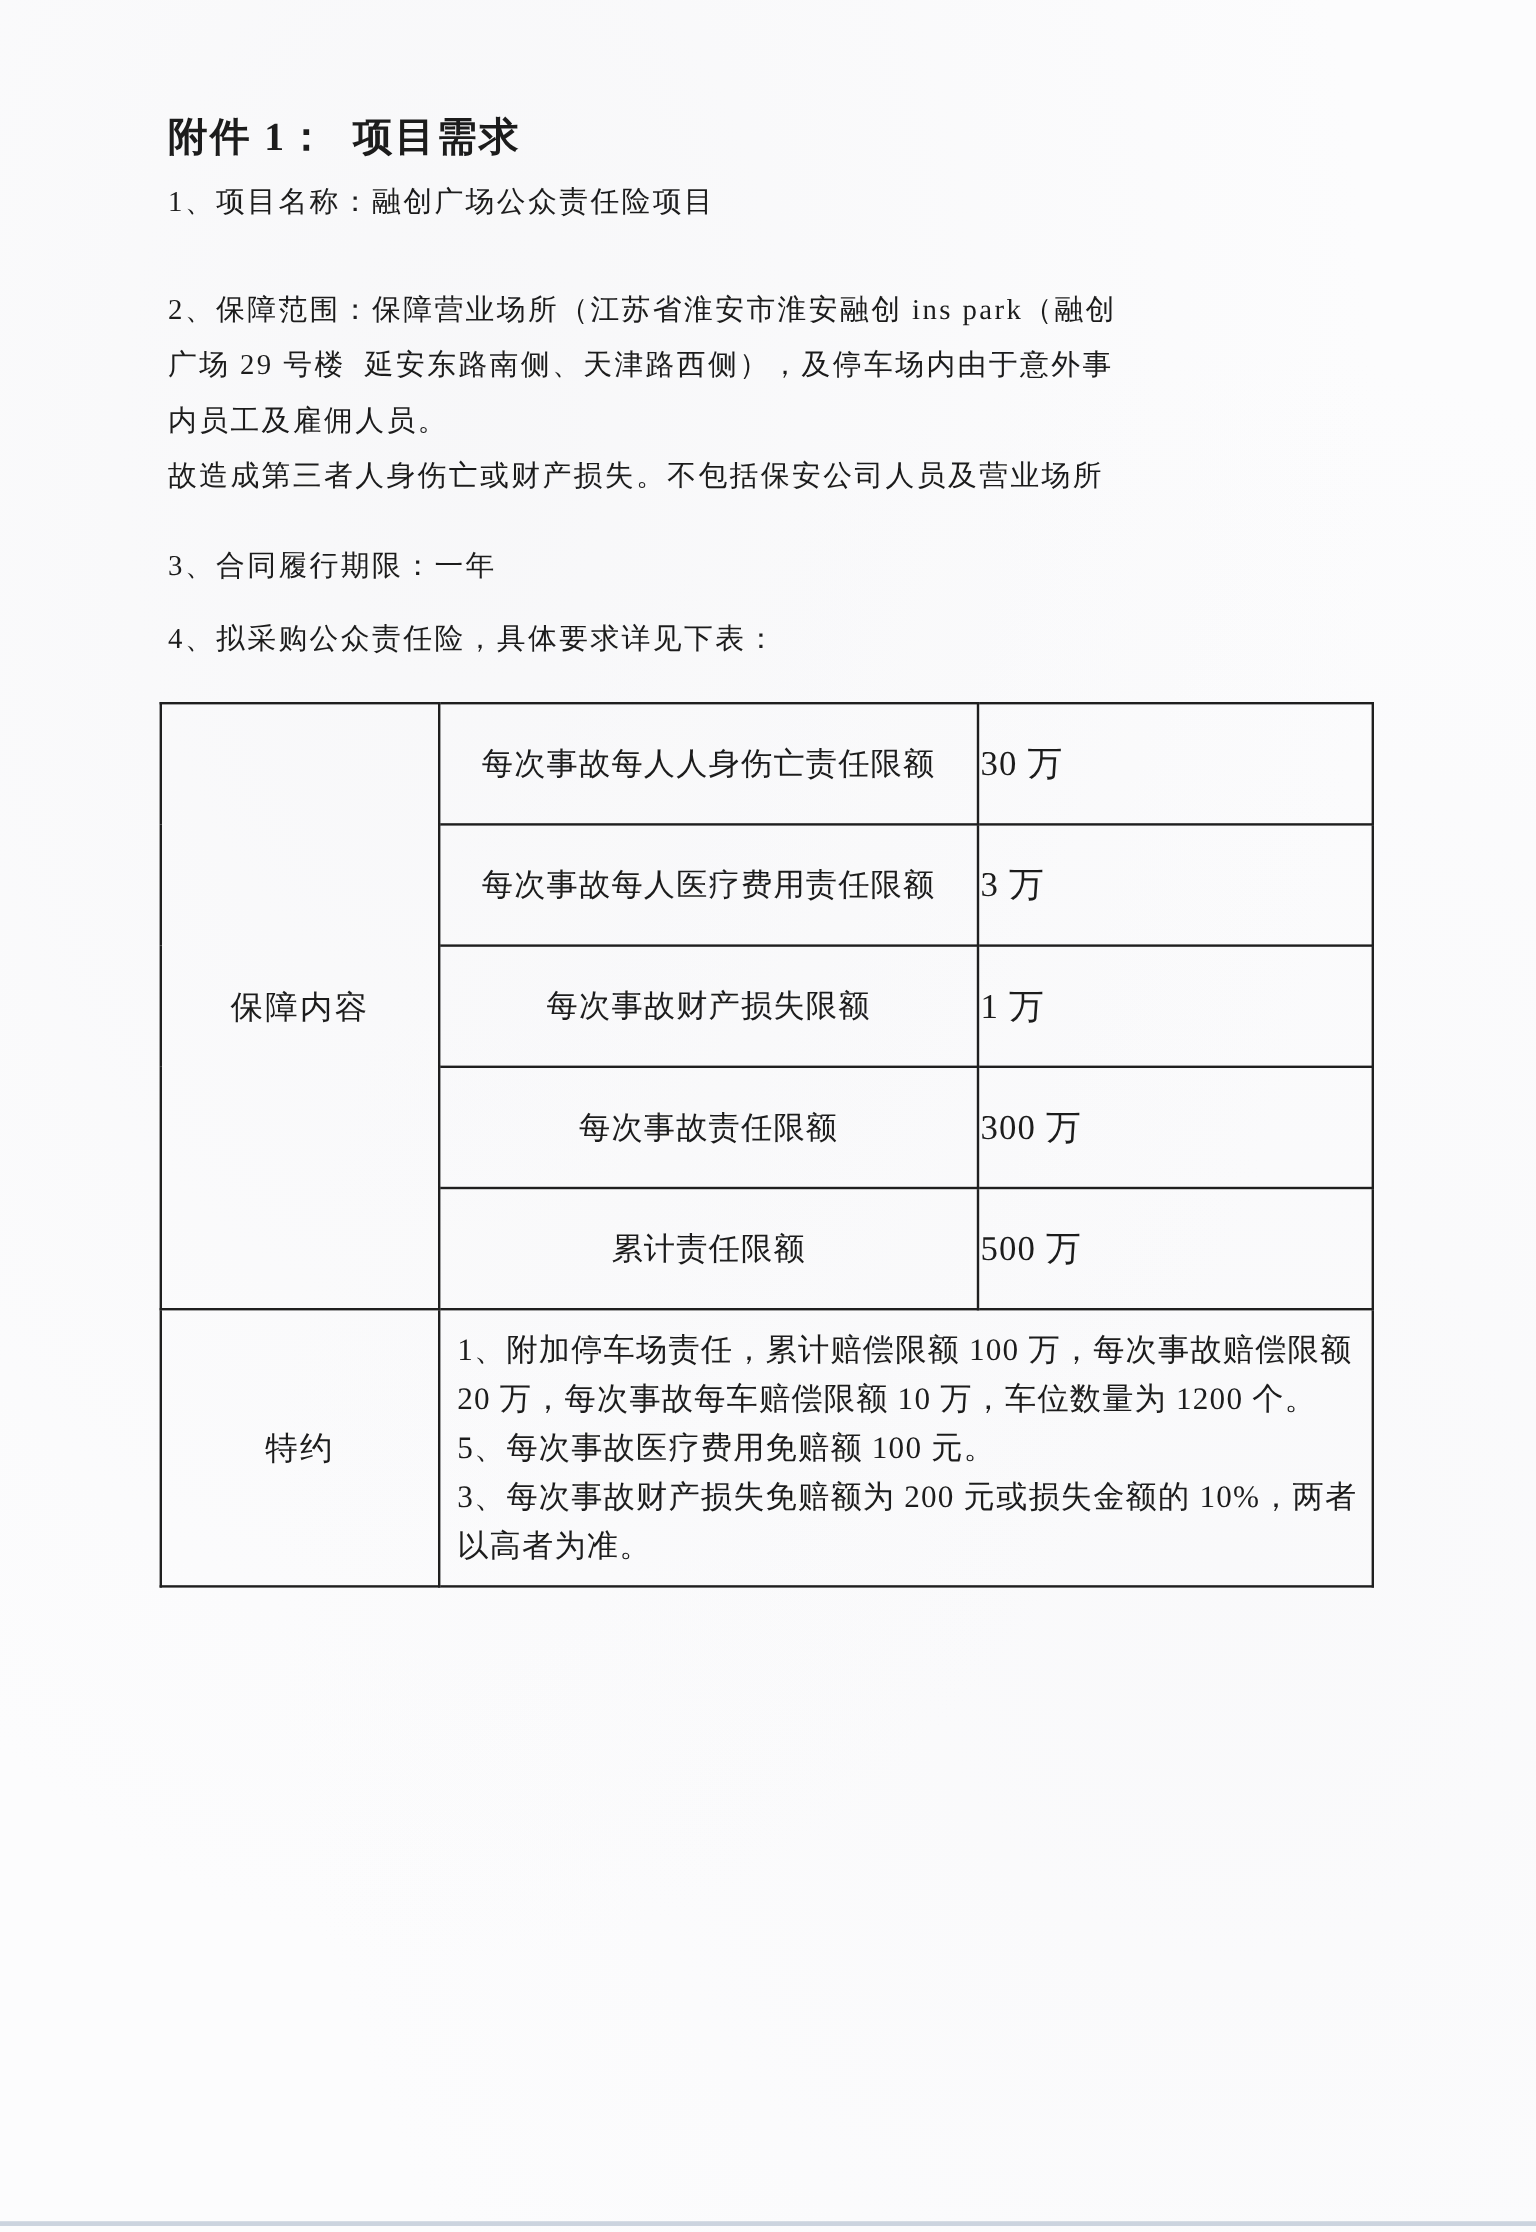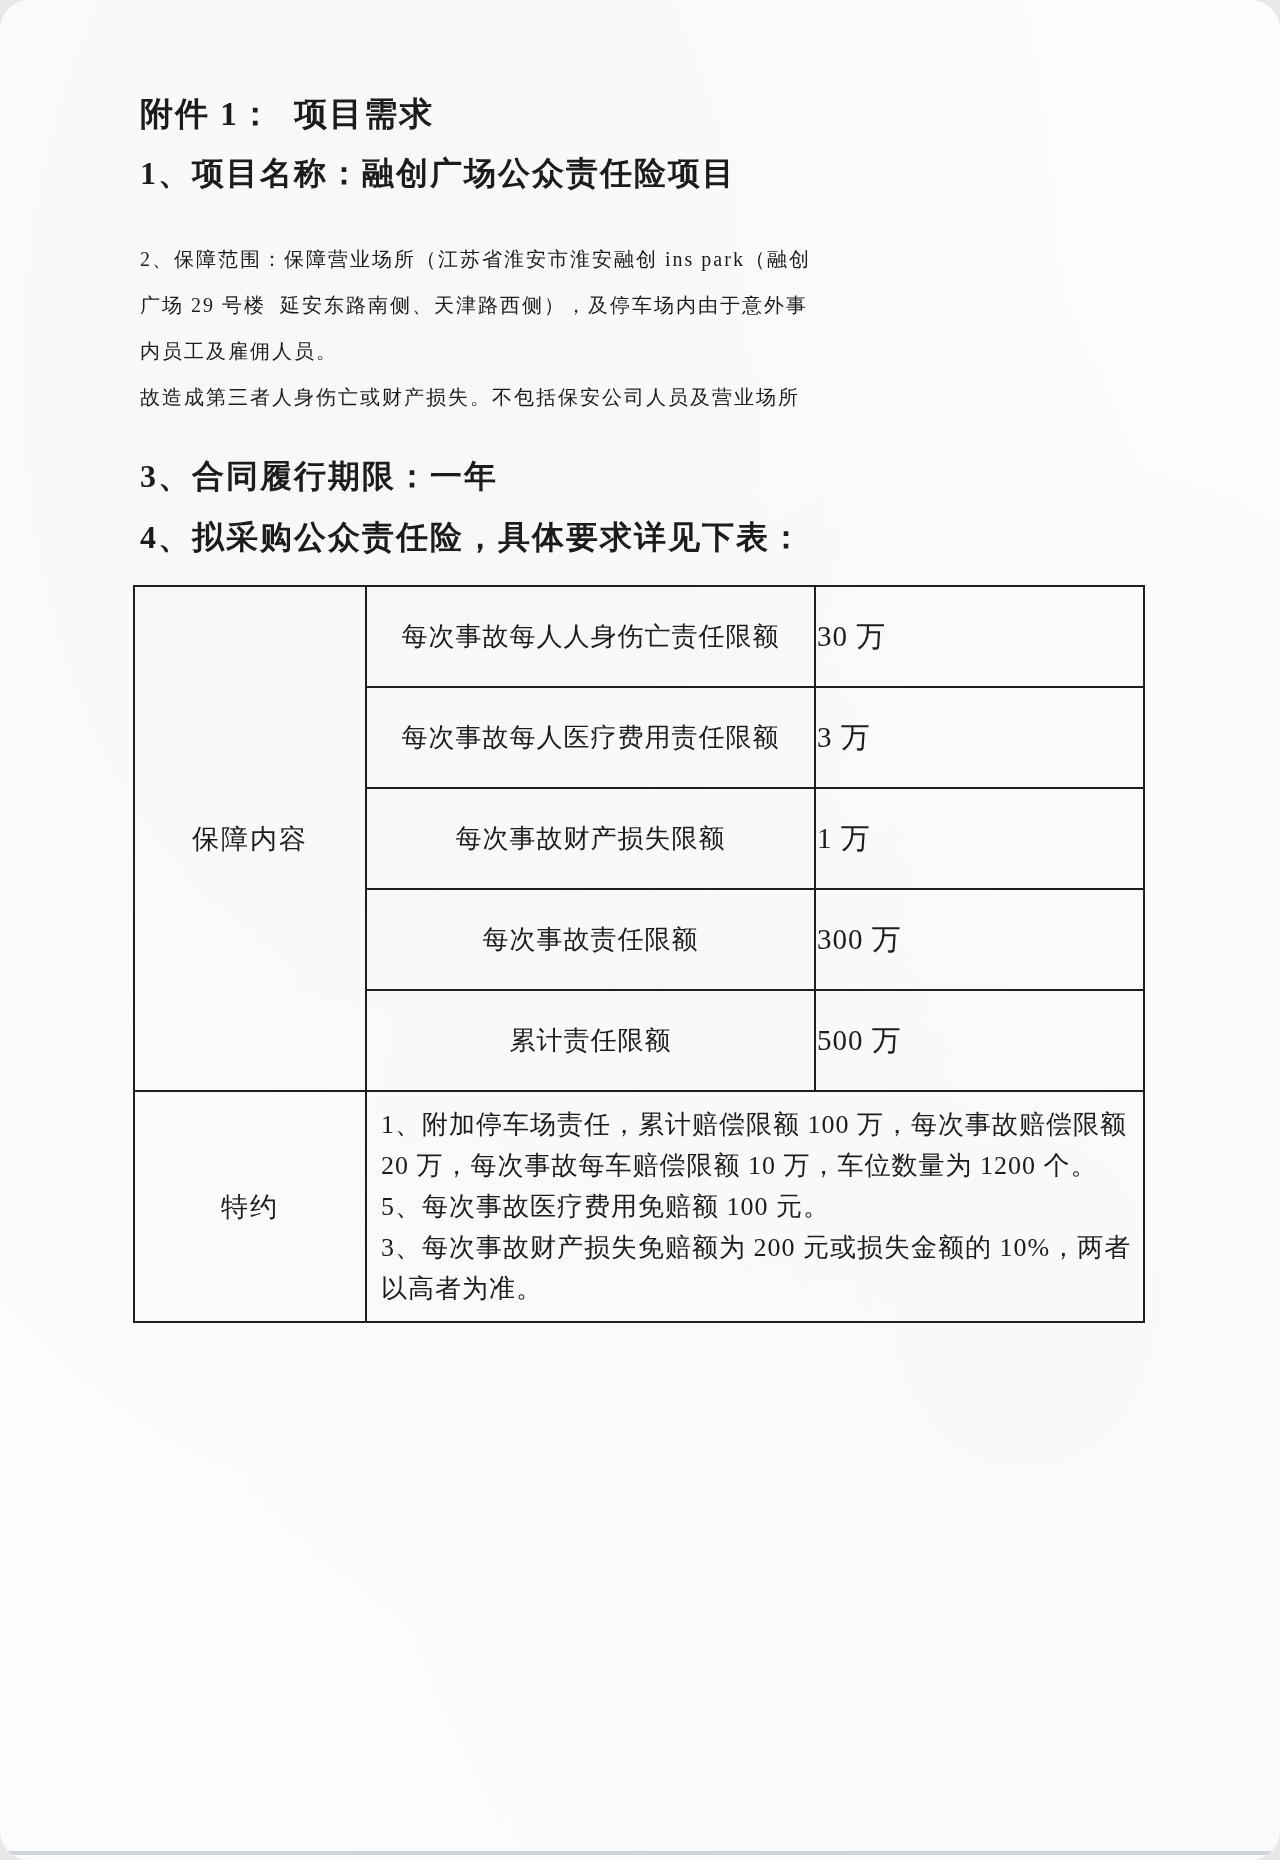--- a/index.html
+++ b/index.html
@@ -11,44 +11,43 @@
     position: relative;
     width: 1280px;
     height: 1860px;
     margin: 0 auto;
     background: #fcfcfd;
     background-image: radial-gradient(ellipse at 30% 20%, rgba(244,244,246,0.6), rgba(252,252,253,0) 60%),
                       radial-gradient(ellipse at 80% 70%, rgba(246,246,248,0.5), rgba(252,252,253,0) 55%);
     overflow: hidden;
     font-family: "Liberation Serif", "DejaVu Serif", serif;
     color: #1c1c1c;
-    border-radius: 29px;
   }
   .abs { position: absolute; }
 
   .doc-title {
     left: 140px;
     top: 92px;
     font-size: 33px;
     font-weight: 700;
     letter-spacing: 2px;
     white-space: pre;
   }
   .body-line {
     left: 140px;
-    font-size: 32px;
-    font-weight: 700;
+    font-size: 24px;
+    font-weight: 400;
     letter-spacing: 2px;
     white-space: pre;
   }
   .para {
     left: 140px;
     top: 236px;
     width: 1030px;
-    font-size: 20px;
+    font-size: 24px;
     letter-spacing: 2px;
     line-height: 46px;
   }
   .para .pline { white-space: pre; }
 
   .req-table {
     left: 133px;
     top: 585px;
     width: 1010px;
     border-collapse: collapse;

